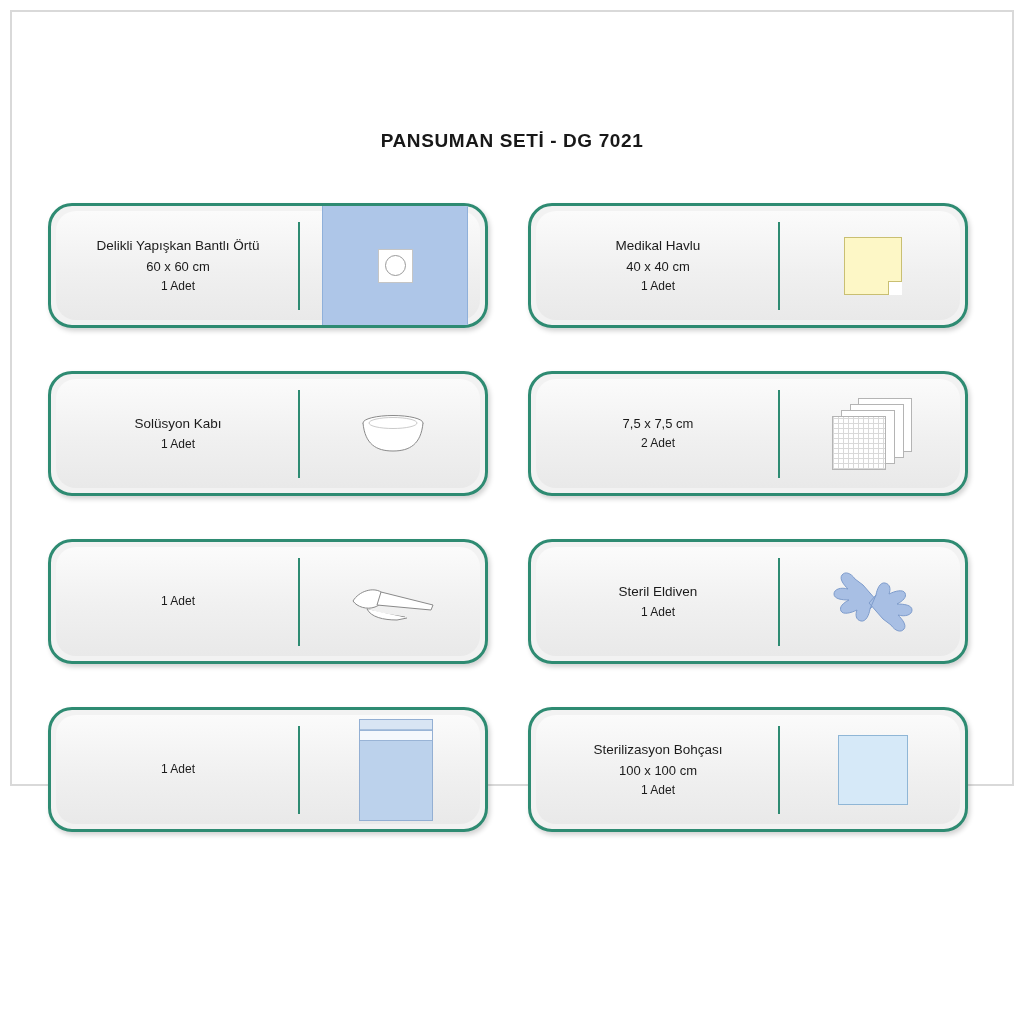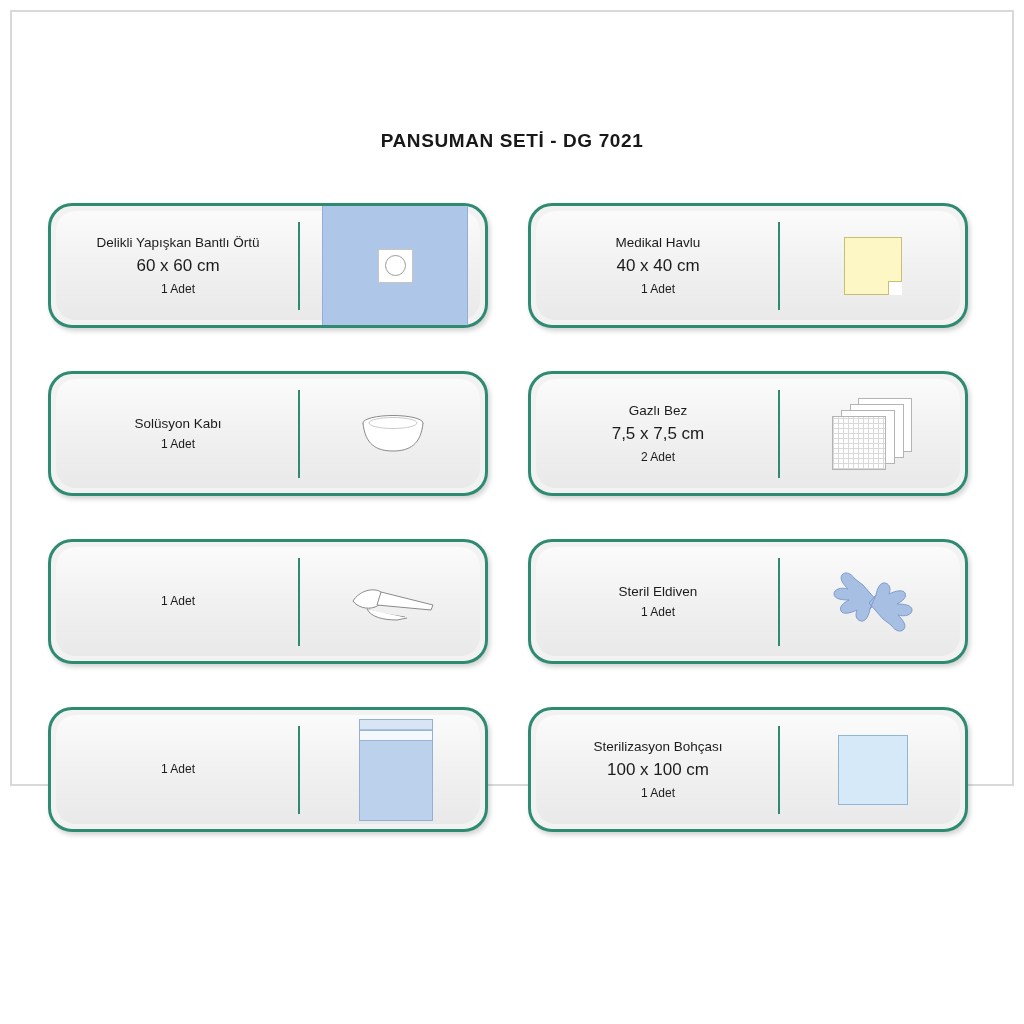--- a/index.html
+++ b/index.html
@@ -78,21 +78,21 @@
   }
   .text-col {
     width: 232px;
     padding-left: 6px;
     text-align: center;
     line-height: 1.55;
     font-size: 13.5px;
     color: #1b1b1b;
   }
   .text-col .name { font-size: 13.5px; }
-  .text-col .spec { font-size: 17px; }
+  .text-col .spec { font-size: 13px; }
   .text-col .qty  { font-size: 12px; }
   .divider {
     width: 2px;
     height: 88px;
     background: #2e8b72;
     margin: 0 6px 0 4px;
   }
   .img-col {
     flex: 1;
     height: 100%;
@@ -272,21 +272,20 @@
               <path d="M7 9 C 9 30, 20 37, 37 37 C 54 37, 65 30, 67 9" fill="#ffffff" stroke="#8a8a8a" stroke-width="1"></path>
               <ellipse cx="37" cy="9" rx="24" ry="5.5" fill="none" stroke="#bdbdbd" stroke-width="0.8"></ellipse>
             </svg>
           </div>
         </div>
       </div>
 
       <div class="card">
         <div class="card-inner">
           <div class="text-col">
-            <div class="name">Gazlı Bez</div>
             <div class="spec">7,5 x 7,5 cm</div>
             <div class="qty">2 Adet</div>
           </div>
           <div class="divider"></div>
           <div class="img-col">
             <div class="gauze">
               <span></span>
               <span></span>
               <span></span>
               <span></span>

